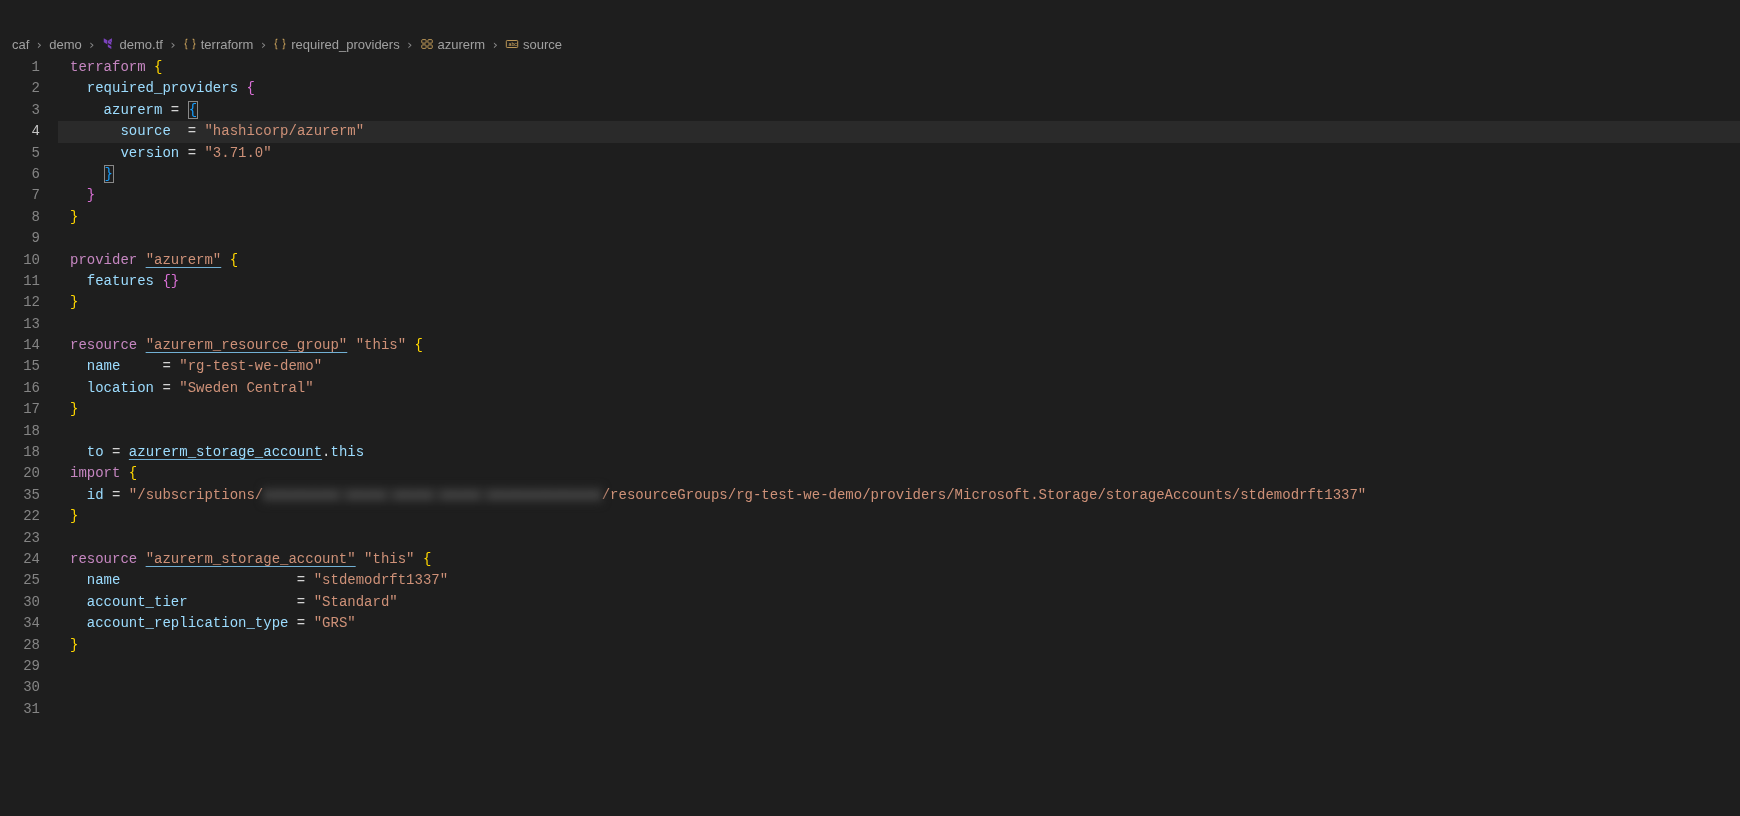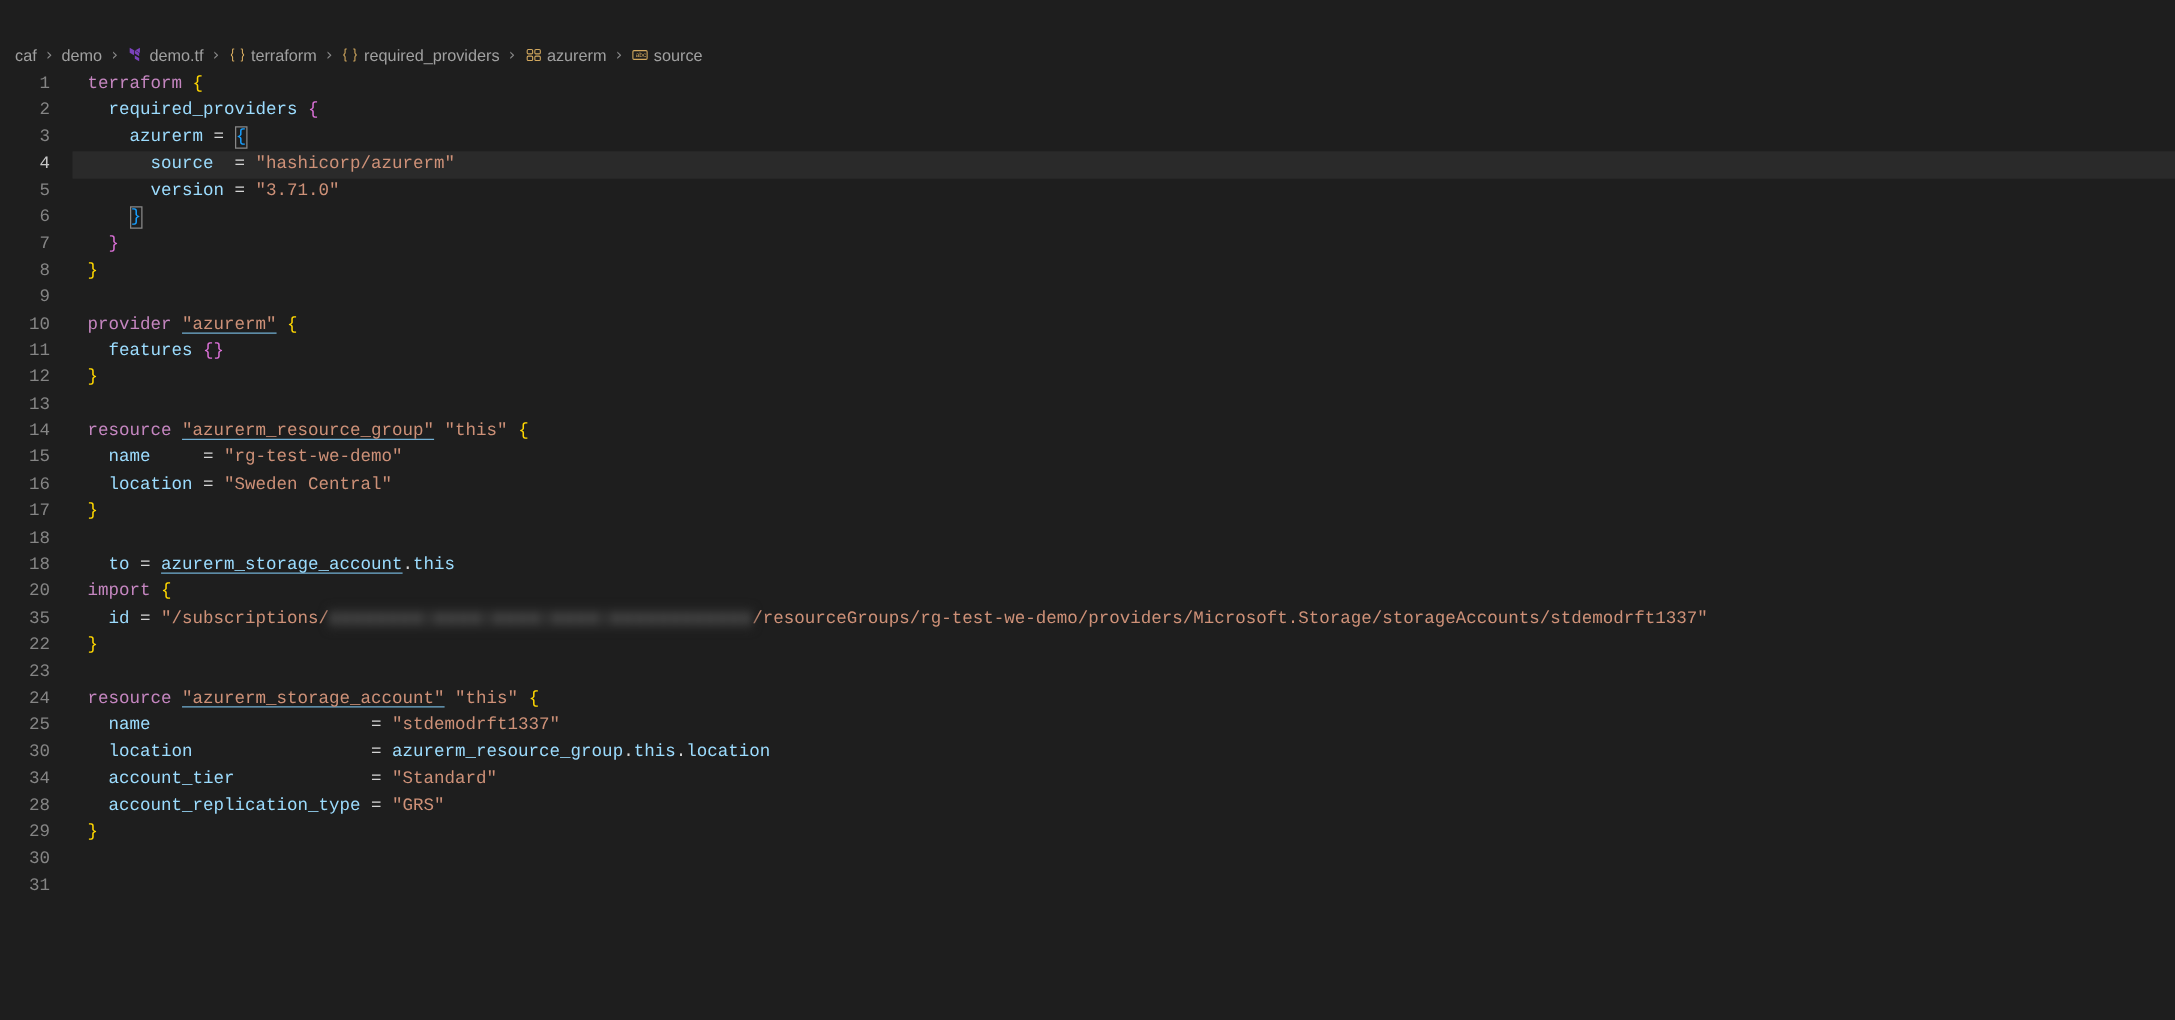--- a/index.html
+++ b/index.html
@@ -163,19 +163,18 @@
     <div class="row"><span class="plain">  </span><span class="ident">location</span><span class="plain"> </span><span class="op">=</span><span class="plain"> </span><span class="str">"Sweden Central"</span></div>
     <div class="row"><span class="brace-y">}</span></div>
     <div class="row"></div>
     <div class="row"><span class="plain">  </span><span class="ident">to</span><span class="plain"> </span><span class="op">=</span><span class="plain"> </span><span class="ident underline">azurerm_storage_account</span><span class="dot">.</span><span class="ident">this</span></div>
     <div class="row"><span class="kw">import</span><span class="plain"> </span><span class="brace-y">{</span></div>
     <div class="row"><span class="plain">  </span><span class="ident">id</span><span class="plain"> </span><span class="op">=</span><span class="plain"> </span><span class="str">"/subscriptions/</span><span class="str redacted">xxxxxxxx-xxxx-xxxx-xxxx-xxxxxxxxxxxx</span><span class="str">/resourceGroups/rg-test-we-demo/providers/Microsoft.Storage/storageAccounts/stdemodrft1337"</span></div>
     <div class="row"><span class="brace-y">}</span></div>
     <div class="row"></div>
     <div class="row"><span class="kw">resource</span><span class="plain"> </span><span class="str underline">"azurerm_storage_account"</span><span class="plain"> </span><span class="str">"this"</span><span class="plain"> </span><span class="brace-y">{</span></div>
     <div class="row"><span class="plain">  </span><span class="ident">name</span><span class="plain">                     </span><span class="op">=</span><span class="plain"> </span><span class="str">"stdemodrft1337"</span></div>
-    <div class="row"><span class="plain">  </span><span class="ident">location</span><span class="plain">                 </span><span class="op">=</span><span class="plain"> </span><span class="ident">azurerm_resource_group</span><span class="dot">.</span><span class="ident">this</span><span class="dot">.</span><span class="ident">location</span></div>
     <div class="row"><span class="plain">  </span><span class="ident">account_tier</span><span class="plain">             </span><span class="op">=</span><span class="plain"> </span><span class="str">"Standard"</span></div>
     <div class="row"><span class="plain">  </span><span class="ident">account_replication_type</span><span class="plain"> </span><span class="op">=</span><span class="plain"> </span><span class="str">"GRS"</span></div>
     <div class="row"><span class="brace-y">}</span></div>
     <div class="row"></div>
   </div>
 </div>
 
 </body></html>

